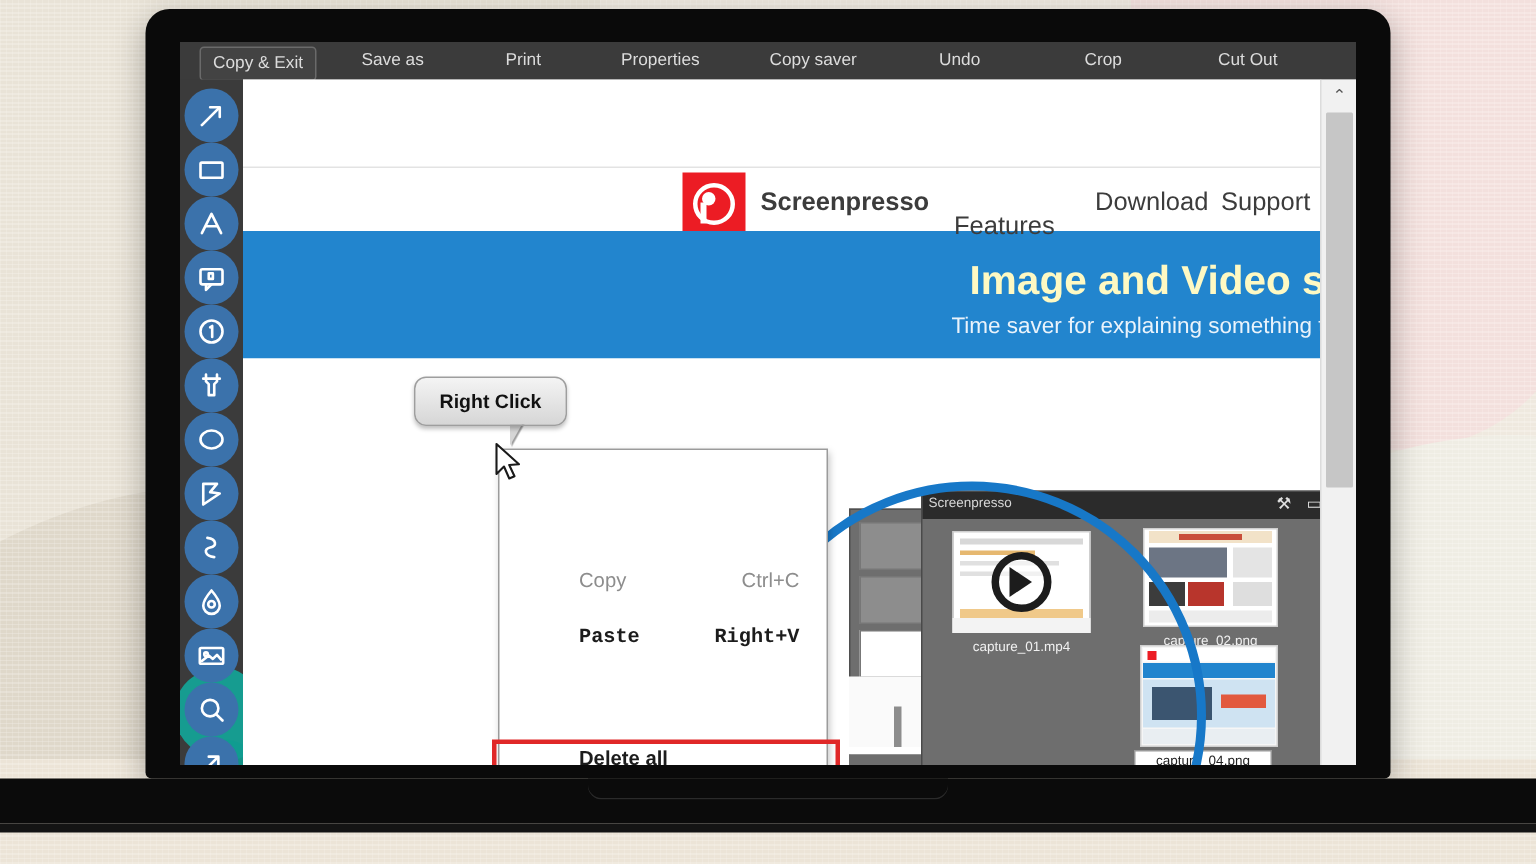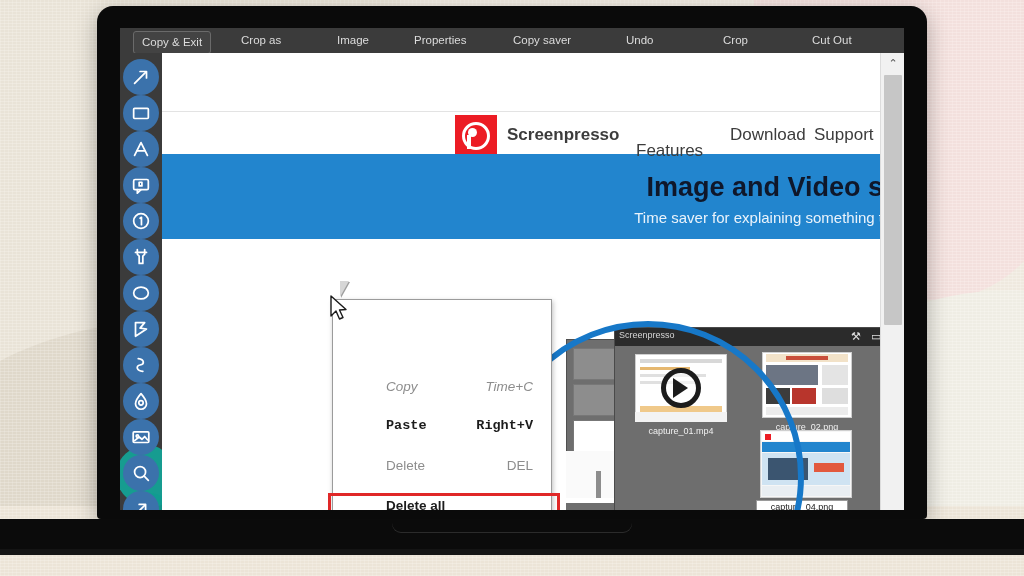--- a/index.html
+++ b/index.html
@@ -65,21 +65,21 @@
   #logo .ring{width:22px;height:22px;border:3.5px solid #fff;border-radius:50%;
     position:relative;}
   #logo .ring:after{content:"";position:absolute;left:3px;top:3px;width:9px;height:9px;
     background:#fff;border-radius:50%;}
   #logo .stem{position:absolute;left:12px;top:20px;width:3.5px;height:14px;background:#fff;}
   .navtxt{position:absolute;color:#3c3c3c;font-size:17px;white-space:nowrap;}
   #navstrip{position:absolute;left:0;top:59px;width:718px;height:42px;background:#fff;}
 
   
   #hero{position:absolute;left:0;top:101px;width:718px;height:85px;background:#2285ce;}
-  #hero .h1{position:absolute;right:-3px;top:18px;color:#0f172a;font-size:27px;
+  #hero .h1{position:absolute;right:-3px;top:18px;color:#fef9c3;font-size:27px;
     font-weight:bold;white-space:nowrap;}
   #hero .h2{position:absolute;right:-3px;top:55px;color:#eaf3fb;font-size:15px;
     white-space:nowrap;}
   #heroblue{position:absolute;left:718px;top:101px;width:24px;height:85px;background:#2285ce;}
 
   #bodyarea{position:absolute;left:0;top:186px;width:718px;height:271px;background:#fff;}
   .quote{position:absolute;color:#2285ce;font-size:18px;}
 
   
   #mini{position:absolute;left:452px;top:274px;width:290px;height:183px;background:#6e6e6e;
@@ -157,22 +157,22 @@
 
 <div id="laptop">
   <div id="lid"></div>
   <div id="base"></div>
   <div id="baseshadow"></div>
 
   <div id="screen">
 
     <div id="topbar">
         <div class="tb boxed" style="left: 13px;">Copy &amp; Exit</div>
-        <div class="tb" style="left: 121px;">Crop as</div>
-        <div class="tb" style="left: 217px;">Image</div>
+        <div class="tb" style="left: 121px;">Save as</div>
+        <div class="tb" style="left: 217px;">Print</div>
         <div class="tb" style="left: 294px;">Properties</div>
         <div class="tb" style="left: 393px;">Copy saver</div>
         <div class="tb" style="left: 506px;">Undo</div>
         <div class="tb" style="left: 603px;">Crop</div>
         <div class="tb" style="left: 692px;">Cut Out</div>
       </div>
 
     <div id="rail">
       <div id="tealblob"></div>
       <div id="tealblob2"></div>
@@ -365,43 +365,42 @@
       </div>
 
       <div id="bluecirc"></div>
 
       <div id="sbar">
         <div class="arrow">⌃</div>
         <div class="thumb"></div>
       </div>
 
       <div id="ctxmenu">
-          <div class="mi" style="top: 68px; font-style: italic;">
+          <div class="mi" style="top: 68px;">
             <span class="lbl">Copy</span>
-            <span class="acc">Time+C</span>
+            <span class="acc">Ctrl+C</span>
           </div>
           <div class="mi on" style="top: 107px; font-family: Liberation Mono, monospace;">
             <span class="lbl">Paste</span>
             <span class="acc">Right+V</span>
           </div>
-          <div class="mi" style="top: 147px;">
-            <span class="lbl">Delete</span>
-            <span class="acc">DEL</span>
-          </div>
           <div class="mi on" style="top: 187px;">
             <span class="lbl">Delete all</span>
           </div>
         </div>
       <div id="selbox"></div>
 
       <svg id="cursor" viewBox="0 0 22 26">
         <path d="M1,1 L1,21 L6,16 L9.5,24 L13,22.5 L9.5,15 L16,14.5 Z" fill="#ffffff" stroke="#1a1a1a" stroke-width="1.4" stroke-linejoin="round"></path>
       </svg>
 
       <div id="calloutTail"></div>
+      <div id="callout">
+        <span class="txt">Right Click</span>
+      </div>
 
     <div class="navtxt" style="left: 345px; top: 72px; font-weight: bold;">Screenpresso</div>
         <div class="navtxt" style="left: 474px; top: 72px; margin-top: 16px;">Features</div>
         <div class="navtxt" style="left: 568px; top: 72px;">Download</div>
         <div class="navtxt" style="left: 652px; top: 72px;">Support</div>
       </div>
   </div>
 </div>
 
 </body></html>

